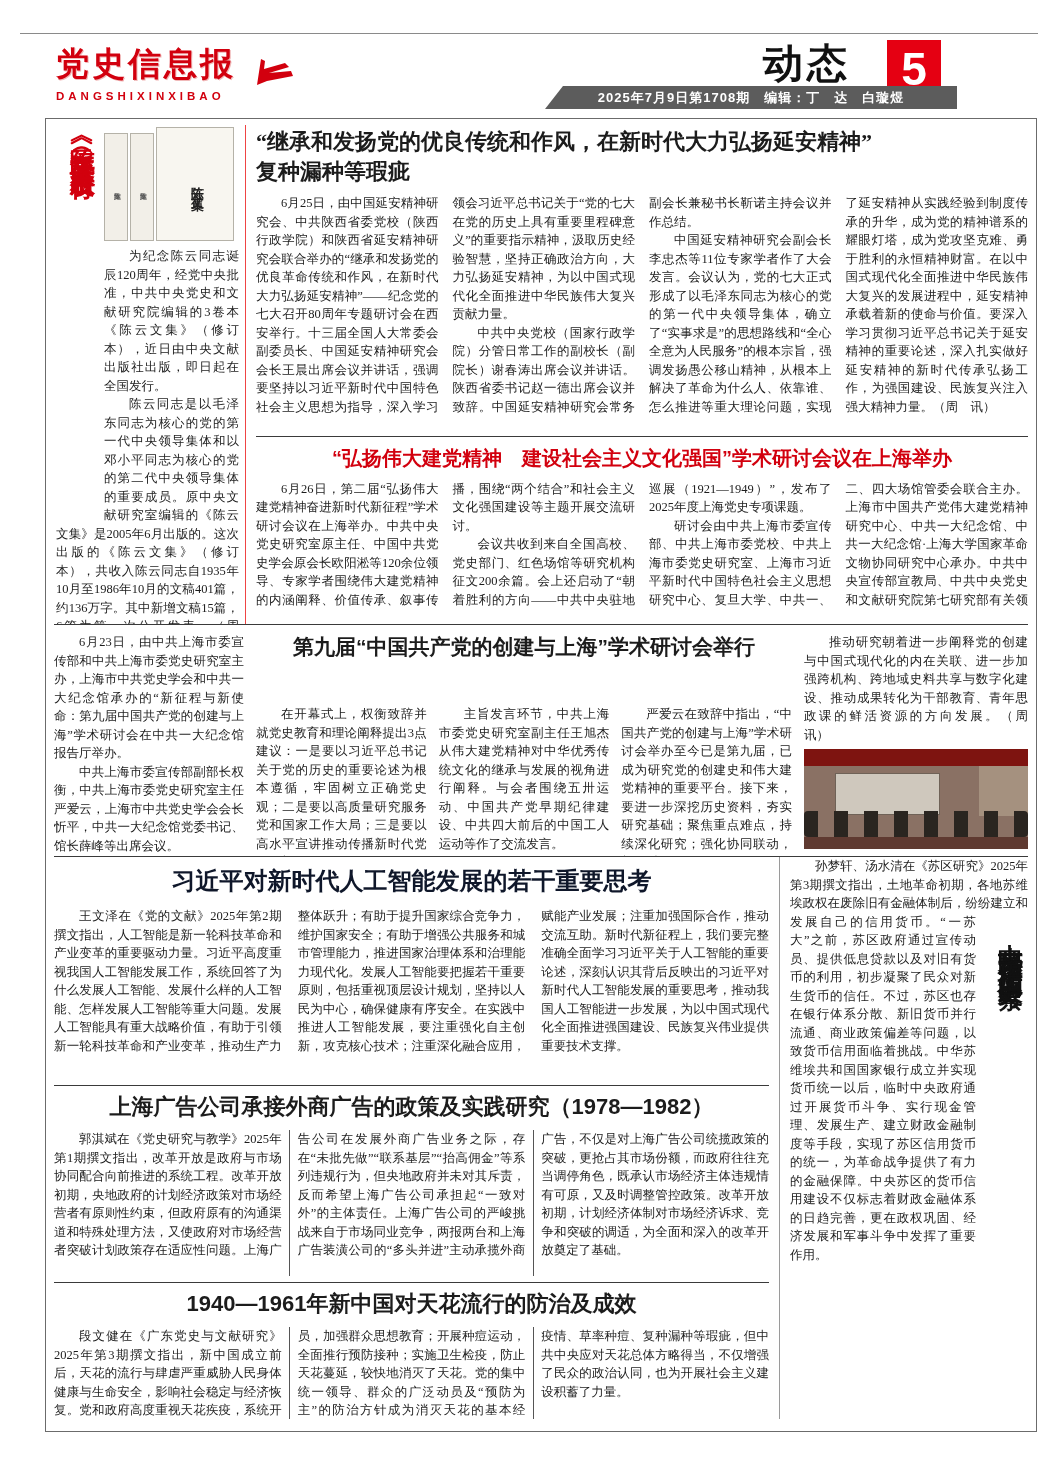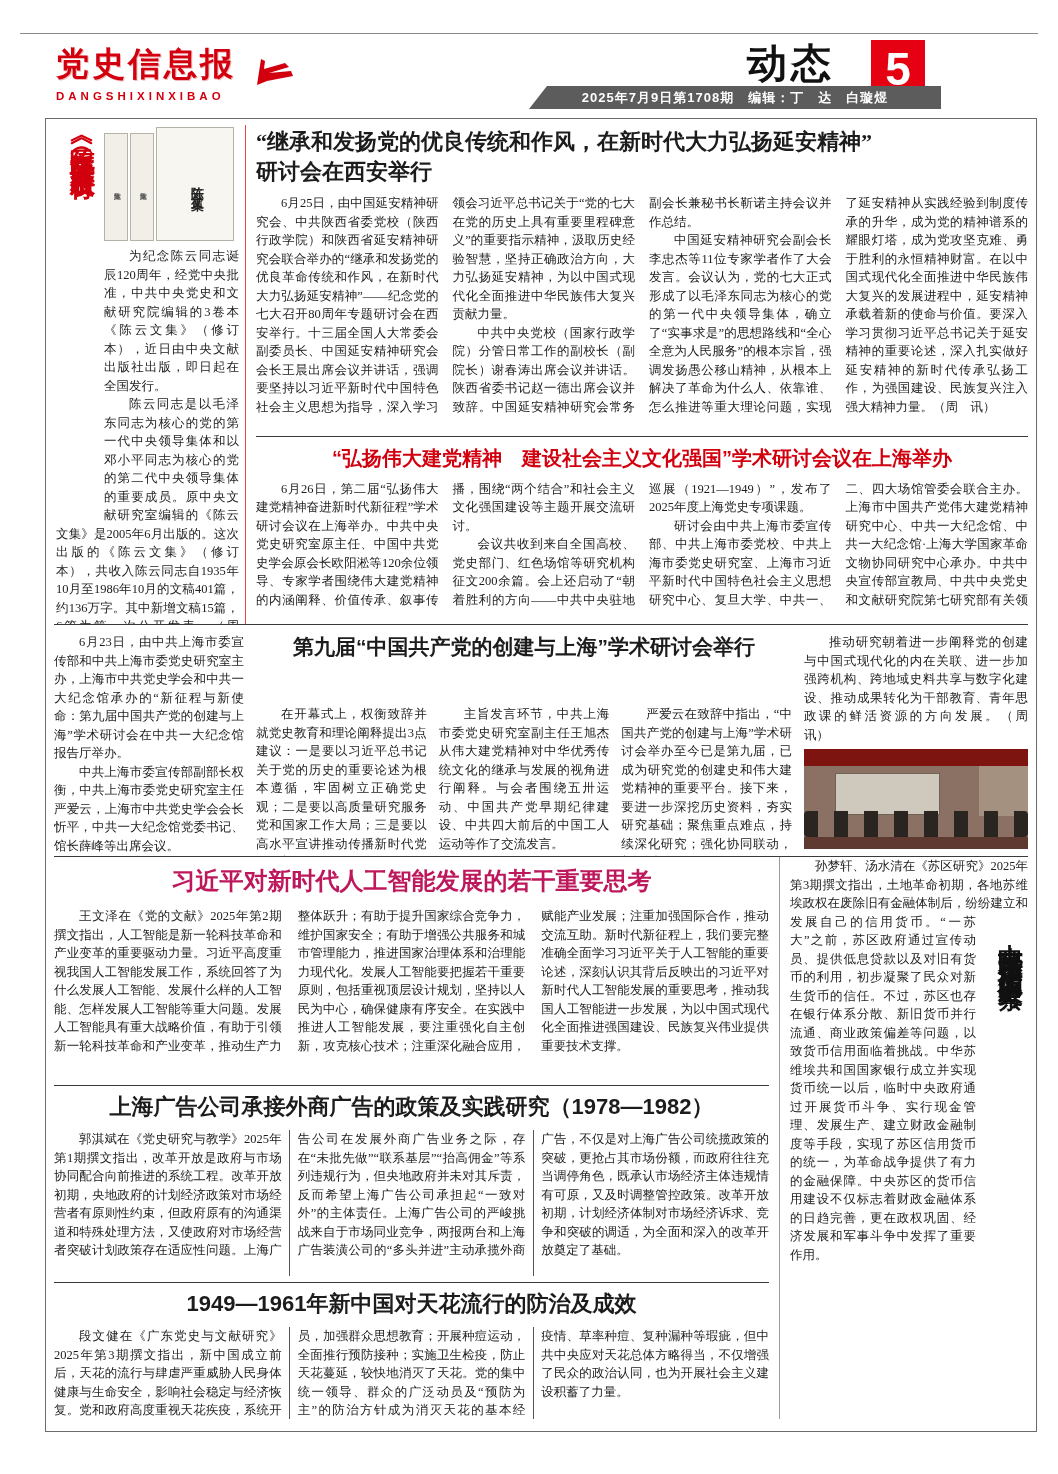--- a/index.html
+++ b/index.html
@@ -8,21 +8,21 @@
   .top-rule{position:absolute;top:33px;left:20px;right:20px;border-top:1px solid #8a8a8a;}
 
   
   .masthead{position:absolute;left:56px;top:42px;}
   .logo-row{display:flex;align-items:flex-end;gap:19px;}
   .logo-cn{font-family:"Liberation Sans",sans-serif;font-weight:bold;font-size:33px;
            color:#d2000e;letter-spacing:3px;text-shadow:1px 1px 0 #f0b9b9;}
   .logo-flag{width:40px;height:30px;position:relative;}
   .logo-py{font-family:"Liberation Sans",sans-serif;font-weight:bold;font-size:11.5px;
            color:#d2000e;letter-spacing:4px;margin-top:3px;}
-  .header-right{position:absolute;left:529px;top:36px;width:468px;height:76px;}
+  .header-right{position:absolute;left:545px;top:36px;width:468px;height:76px;}
   .section-name{position:absolute;left:218px;top:0;font-family:"Liberation Sans",sans-serif;
                 font-weight:bold;font-size:40px;letter-spacing:4px;color:#111;}
   .page-num-box{position:absolute;left:340px;top:2px;width:58px;height:62px;background:#e50012;
                 color:#fff;font-family:"Liberation Sans",sans-serif;font-weight:bold;font-size:46px;
                 display:flex;align-items:center;justify-content:center;box-shadow:0 0 0 2px #fff inset;}
   .date-bar{position:absolute;left:0;top:50px;width:412px;height:23px;background:#5c5c5c;
             clip-path:polygon(18px 0,100% 0,100% 100%,0 100%);
             color:#fff;font-family:"Liberation Sans",sans-serif;font-weight:bold;font-size:13px;
             line-height:23px;text-align:center;letter-spacing:1px;}
 
@@ -68,21 +68,21 @@
   .photo-wallright{position:absolute;top:17px;right:0;width:22%;height:50px;background:#a5917f;}
   .photo-people{position:absolute;bottom:12px;left:0;right:0;height:26px;
                 background:repeating-linear-gradient(90deg,#2a2520 0 14px,transparent 14px 30px);
                 border-radius:4px;}
   .photo-table{position:absolute;bottom:0;left:0;right:0;height:12px;background:#5f3a31;}
 
   
   .row3{display:flex;height:562px;overflow:hidden;}
   .row3-left{width:726px;flex:none;border-right:1px solid #9a9a9a;box-sizing:border-box;
              padding-right:10px;overflow:hidden;}
-  .a4-title{color:#be185d;font-family:"Liberation Sans",sans-serif;font-weight:bold;font-size:24px;
+  .a4-title{color:#0f172a;font-family:"Liberation Sans",sans-serif;font-weight:bold;font-size:24px;
             text-align:center;margin:8px 0 10px;}
   .a4-body{height:172px;column-count:3;column-gap:16px;overflow:hidden;}
   .a5-title{font-family:"Liberation Sans",sans-serif;font-weight:bold;font-size:22px;
             text-align:center;margin:4px 0 8px;}
   .a5-body{height:146px;column-count:3;column-gap:16px;column-rule:1px solid #555;overflow:hidden;}
   .a6-title{font-family:"Liberation Sans",sans-serif;font-weight:bold;font-size:22px;
             text-align:center;margin:4px 0 8px;}
   .a6-body{height:122px;column-count:3;column-gap:16px;column-rule:1px solid #555;overflow:hidden;}
   .row3-right{flex:1;padding-left:10px;overflow:hidden;}
   .suqu-spacer{float:right;width:0;height:66px;}
@@ -124,21 +124,21 @@
           <div class="book-spine">陈云文集</div>
           <div class="book-front">陈云文集</div>
         </div>
         <p class="bt">为纪念陈云同志诞辰120周年，经党中央批准，中共中央党史和文献研究院编辑的3卷本《陈云文集》（修订本），近日由中央文献出版社出版，即日起在全国发行。</p>
         <p class="bt">陈云同志是以毛泽东同志为核心的党的第一代中央领导集体和以邓小平同志为核心的党的第二代中央领导集体的重要成员。原中央文献研究室编辑的《陈云文集》是2005年6月出版的。这次出版的《陈云文集》（修订本），共收入陈云同志自1935年10月至1986年10月的文稿401篇，约136万字。其中新增文稿15篇，6篇为第一次公开发表。（周　讯）</p>
       </aside>
 
       <div class="row1-right">
         <h1 class="a1-title">
           <span>“继承和发扬党的优良传统和作风，在新时代大力弘扬延安精神”</span><br>
-          <span>研讨会在西安举行</span>
+          <span>复种漏种等瑕疵</span>
         </h1>
         <div class="a1-body">
           <p class="bt">6月25日，由中国延安精神研究会、中共陕西省委党校（陕西行政学院）和陕西省延安精神研究会联合举办的“继承和发扬党的优良革命传统和作风，在新时代大力弘扬延安精神”——纪念党的七大召开80周年专题研讨会在西安举行。十三届全国人大常委会副委员长、中国延安精神研究会会长王晨出席会议并讲话，强调要坚持以习近平新时代中国特色社会主义思想为指导，深入学习领会习近平总书记关于“党的七大在党的历史上具有重要里程碑意义”的重要指示精神，汲取历史经验智慧，坚持正确政治方向，大力弘扬延安精神，为以中国式现代化全面推进中华民族伟大复兴贡献力量。</p>
           <p class="bt">中共中央党校（国家行政学院）分管日常工作的副校长（副院长）谢春涛出席会议并讲话。陕西省委书记赵一德出席会议并致辞。中国延安精神研究会常务副会长兼秘书长靳诺主持会议并作总结。</p>
           <p class="bt">中国延安精神研究会副会长李忠杰等11位专家学者作了大会发言。会议认为，党的七大正式形成了以毛泽东同志为核心的党的第一代中央领导集体，确立了“实事求是”的思想路线和“全心全意为人民服务”的根本宗旨，强调发扬愚公移山精神，从根本上解决了革命为什么人、依靠谁、怎么推进等重大理论问题，实现了延安精神从实践经验到制度传承的升华，成为党的精神谱系的耀眼灯塔，成为党攻坚克难、勇于胜利的永恒精神财富。在以中国式现代化全面推进中华民族伟大复兴的发展进程中，延安精神承载着新的使命与价值。要深入学习贯彻习近平总书记关于延安精神的重要论述，深入扎实做好延安精神的新时代传承弘扬工作，为强国建设、民族复兴注入强大精神力量。（周　讯）</p>
         </div>
         <div class="divider"></div>
         <h2 class="a2-title">“弘扬伟大建党精神　建设社会主义文化强国”学术研讨会议在上海举办</h2>
         <div class="a2-body">
           <p class="bt">6月26日，第二届“弘扬伟大建党精神奋进新时代新征程”学术研讨会议在上海举办。中共中央党史研究室原主任、中国中共党史学会原会长欧阳淞等120余位领导、专家学者围绕伟大建党精神的内涵阐释、价值传承、叙事传播，围绕“两个结合”和社会主义文化强国建设等主题开展交流研讨。</p>
@@ -179,21 +179,21 @@
         <h2 class="a4-title">习近平对新时代人工智能发展的若干重要思考</h2>
         <div class="a4-body">
           <p class="bt">王文泽在《党的文献》2025年第2期撰文指出，人工智能是新一轮科技革命和产业变革的重要驱动力量。习近平高度重视我国人工智能发展工作，系统回答了为什么发展人工智能、发展什么样的人工智能、怎样发展人工智能等重大问题。发展人工智能具有重大战略价值，有助于引领新一轮科技革命和产业变革，推动生产力整体跃升；有助于提升国家综合竞争力，维护国家安全；有助于增强公共服务和城市管理能力，推进国家治理体系和治理能力现代化。发展人工智能要把握若干重要原则，包括重视顶层设计规划，坚持以人民为中心，确保健康有序安全。在实践中推进人工智能发展，要注重强化自主创新，攻克核心技术；注重深化融合应用，赋能产业发展；注重加强国际合作，推动交流互助。新时代新征程上，我们要完整准确全面学习习近平关于人工智能的重要论述，深刻认识其背后反映出的习近平对新时代人工智能发展的重要思考，推动我国人工智能进一步发展，为以中国式现代化全面推进强国建设、民族复兴伟业提供重要技术支撑。</p>
         </div>
         <div class="divider"></div>
         <h2 class="a5-title">上海广告公司承接外商广告的政策及实践研究（1978—1982）</h2>
         <div class="a5-body">
           <p class="bt">郭淇斌在《党史研究与教学》2025年第1期撰文指出，改革开放是政府与市场协同配合向前推进的系统工程。改革开放初期，央地政府的计划经济政策对市场经营者有原则性约束，但政府原有的沟通渠道和特殊处理方法，又使政府对市场经营者突破计划政策存在适应性问题。上海广告公司在发展外商广告业务之际，存在“未批先做”“联系基层”“抬高佣金”等系列违规行为，但央地政府并未对其斥责，反而希望上海广告公司承担起“一致对外”的主体责任。上海广告公司的严峻挑战来自于市场同业竞争，两报两台和上海广告装潢公司的“多头并进”主动承揽外商广告，不仅是对上海广告公司统揽政策的突破，更抢占其市场份额，而政府往往充当调停角色，既承认市场经济主体违规情有可原，又及时调整管控政策。改革开放初期，计划经济体制对市场经济诉求、竞争和突破的调适，为全面和深入的改革开放奠定了基础。</p>
         </div>
         <div class="divider"></div>
-        <h2 class="a6-title">1949—1961年新中国对天花流行的防治及成效</h2>
+        <h2 class="a6-title">1940—1961年新中国对天花流行的防治及成效</h2>
         <div class="a6-body">
           <p class="bt">段文健在《广东党史与文献研究》2025年第3期撰文指出，新中国成立前后，天花的流行与肆虐严重威胁人民身体健康与生命安全，影响社会稳定与经济恢复。党和政府高度重视天花疾疫，系统开展防治工作。各级卫生部门抓好宣传动员，加强群众思想教育；开展种痘运动，全面推行预防接种；实施卫生检疫，防止天花蔓延，较快地消灭了天花。党的集中统一领导、群众的广泛动员及“预防为主”的防治方针成为消灭天花的基本经验。整个防治过程，虽个别地区存在假报疫情、草率种痘、复种漏种等瑕疵，但中共中央应对天花总体方略得当，不仅增强了民众的政治认同，也为开展社会主义建设积蓄了力量。</p>
         </div>
       </div>
 
       <aside class="row3-right">
         <div class="suqu-spacer"></div>
         <div class="suqu-title">中央苏区货币信用建设的历史考察</div>
         <p class="bt">孙梦轩、汤水清在《苏区研究》2025年第3期撰文指出，土地革命初期，各地苏维埃政权在废除旧有金融体制后，纷纷建立和发展自己的信用货币。“一苏大”之前，苏区政府通过宣传动员、提供低息贷款以及对旧有货币的利用，初步凝聚了民众对新生货币的信任。不过，苏区也存在银行体系分散、新旧货币并行流通、商业政策偏差等问题，以致货币信用面临着挑战。中华苏维埃共和国国家银行成立并实现货币统一以后，临时中央政府通过开展货币斗争、实行现金管理、发展生产、建立财政金融制度等手段，实现了苏区信用货币的统一，为革命战争提供了有力的金融保障。中央苏区的货币信用建设不仅标志着财政金融体系的日趋完善，更在政权巩固、经济发展和军事斗争中发挥了重要作用。</p>
       </aside>

